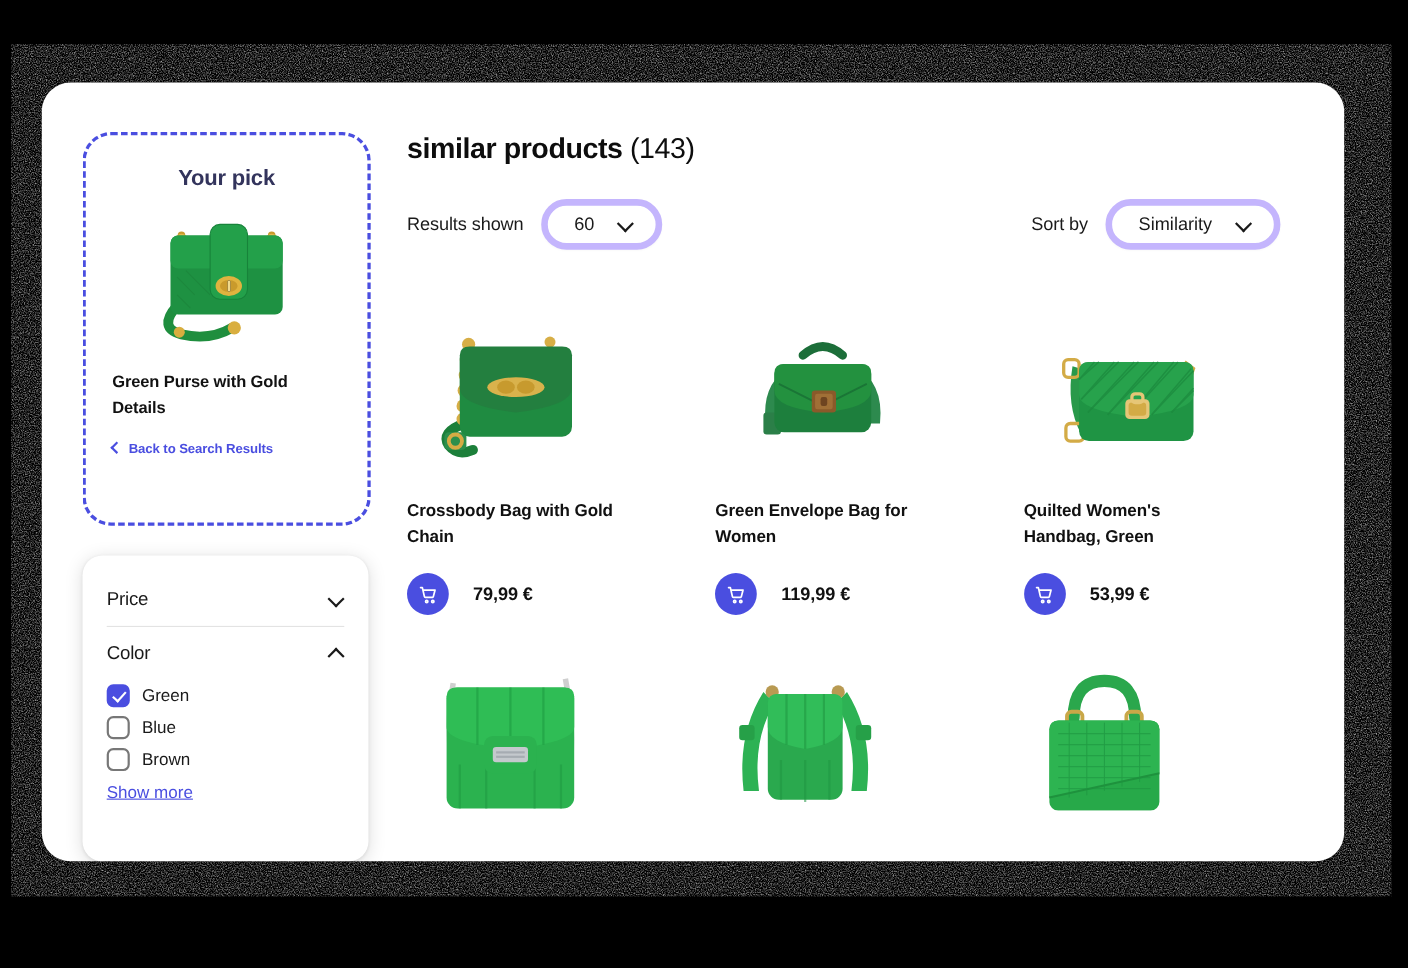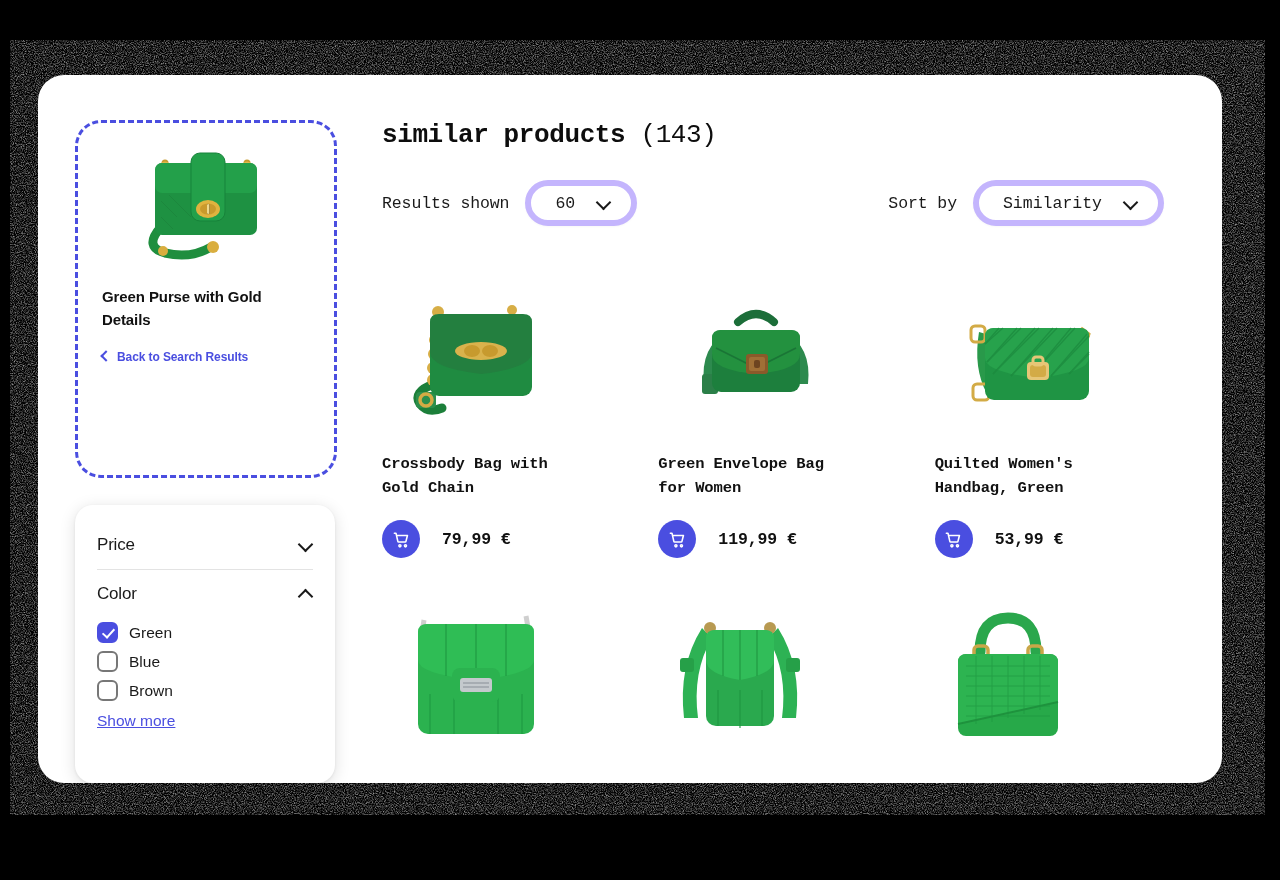--- a/index.html
+++ b/index.html
@@ -178,24 +178,23 @@
     margin-top: 7px;
     font-size: 15.5px;
     color: #4a4ee0;
     text-decoration: underline;
     cursor: pointer;
   }
 
   
   #main {
     position: absolute;
-    left: 344px;
+    left: 332px;
     top: 45px;
     right: 24px;
-    font-family: Liberation Mono, monospace;
   }
 
   #page-title {
     font-size: 26px;
     color: #0d0d0d;
     letter-spacing: -0.4px;
     white-space: nowrap;
   }
   #page-title .strong { font-weight: bold; }
   #page-title .count   { font-weight: normal; }
@@ -333,20 +332,21 @@
     <g mask="url(#frame-mask)">
       <rect x="0" y="0" width="1280" height="880" filter="url(#grain)" opacity="0.75"></rect>
     </g>
   </svg>
 
   <div id="window">
 
     <div id="left-col">
 
       <div id="your-pick">
+        <div id="your-pick-title">Your pick</div>
 
         <div id="pick-image-wrap">
 
           <svg width="162" height="126" viewBox="0 0 162 126" aria-hidden="true">
 
             <g fill="none" stroke="#c79a2e" stroke-width="7" stroke-linecap="round">
               <path d="M40 20 L40 86"></path>
               <path d="M122 20 L122 86"></path>
             </g>
             <g fill="#e3b94a">

